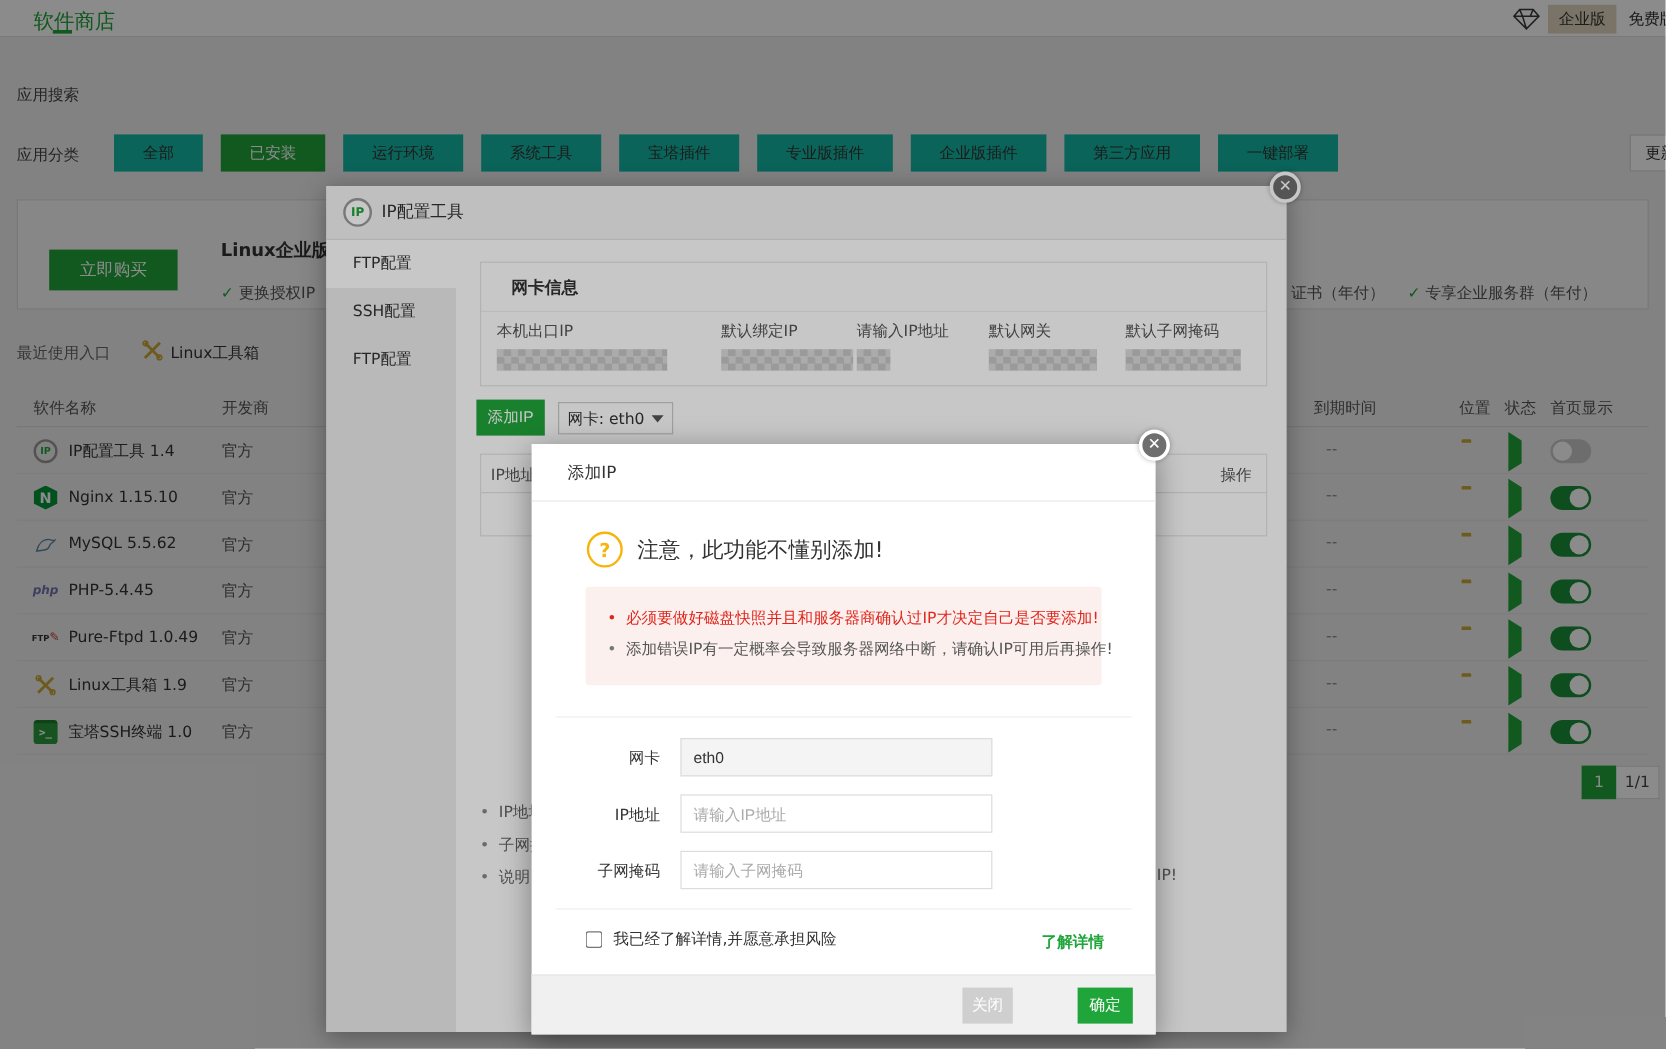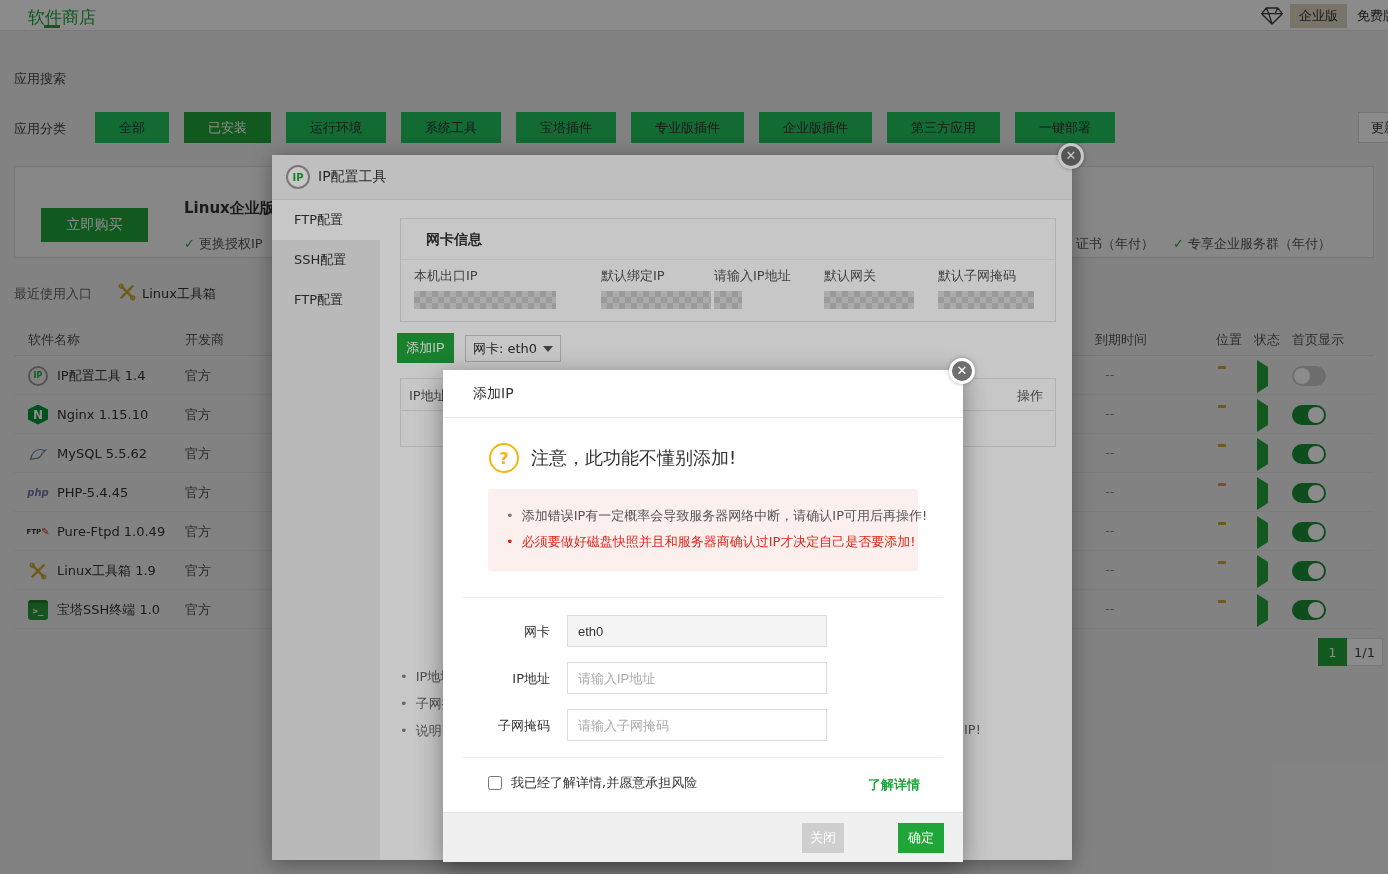--- a/index.html
+++ b/index.html
@@ -16,21 +16,21 @@
   .edition-badge { background:#ded6bd; color:#333; font-size:13px; padding:3px 9px; }
   .edition-free { color:#333; font-size:13px; margin-left:10px; white-space:nowrap; width:31px; overflow:hidden; }
 
   
   .row-label { position:absolute; font-size:13px; color:#444; }
   .search-wrap { position:absolute; left:95px; top:62px; display:flex; }
   .search-input { width:230px; height:32px; border:1px solid #20a53a; border-right:none; padding:0 10px; font-size:12px; background:#fff; outline:none; }
   .search-input::placeholder { color:#aaa; }
   .search-btn { width:37px; height:32px; background:#20a53a; border:none; display:flex; align-items:center; justify-content:center; cursor:pointer; }
   .cat-list { position:absolute; left:95px; top:112px; display:flex; gap:15px; }
-  .cat-btn { height:31px; padding:0 24px; background:#22c55e; border:none; font-size:13px; color:#333; cursor:pointer; white-space:nowrap; }
+  .cat-btn { height:31px; padding:0 24px; background:#14b8a6; border:none; font-size:13px; color:#333; cursor:pointer; white-space:nowrap; }
   .cat-btn.active { background:#20a53a; color:#fff; }
   .update-btn { position:absolute; left:1358px; top:112px; height:31px; width:90px; background:#fff; border:1px solid #d5d5d5; font-size:13px; color:#333; text-align:left; padding:0 12px; cursor:pointer; }
 
   
   .banner { position:absolute; left:14px; top:166px; width:1360px; height:92px; background:#f8f8f8; border:1px solid #dcdcdc; }
   .buy-btn { position:absolute; left:26px; top:41px; width:107px; height:34px; background:#20a53a; color:#fff; border:none; font-size:14px; cursor:pointer; }
   .banner-title { position:absolute; left:169px; top:32px; font-size:15px; font-weight:bold; color:#333; }
   .banner-feat { position:absolute; font-size:13px; color:#555; }
   .check { color:#20a53a; margin-right:4px; }
 
@@ -368,22 +368,22 @@
   <div class="overlay overlay2"></div>
 
   <div class="modal">
     <div class="mod-header">
       <span class="mod-title">添加IP</span>
       <span class="close-btn">✕</span>
     </div>
     <div class="q-icon">?</div>
     <div class="warn-title">注意，此功能不懂别添加!</div>
     <div class="warn-box" id="warn-box">
+        <div class="warn-line danger"><span class="b">•</span><span>必须要做好磁盘快照并且和服务器商确认过IP才决定自己是否要添加!</span></div>
         <div class="warn-line normal"><span class="b">•</span><span>添加错误IP有一定概率会导致服务器网络中断，请确认IP可用后再操作!</span></div>
-        <div class="warn-line danger"><span class="b">•</span><span>必须要做好磁盘快照并且和服务器商确认过IP才决定自己是否要添加!</span></div>
       </div>
     <div class="mod-div" style="top:227px;"></div>
     <div id="mod-form">
         <div class="form-row" style="top: 245px;">
           <span class="fr-label">网卡</span>
           <input class="readonly" readonly="" value="eth0" style="">
         </div>
         <div class="form-row" style="top: 292px;">
           <span class="fr-label">IP地址</span>
           <input placeholder="请输入IP地址" style="">

